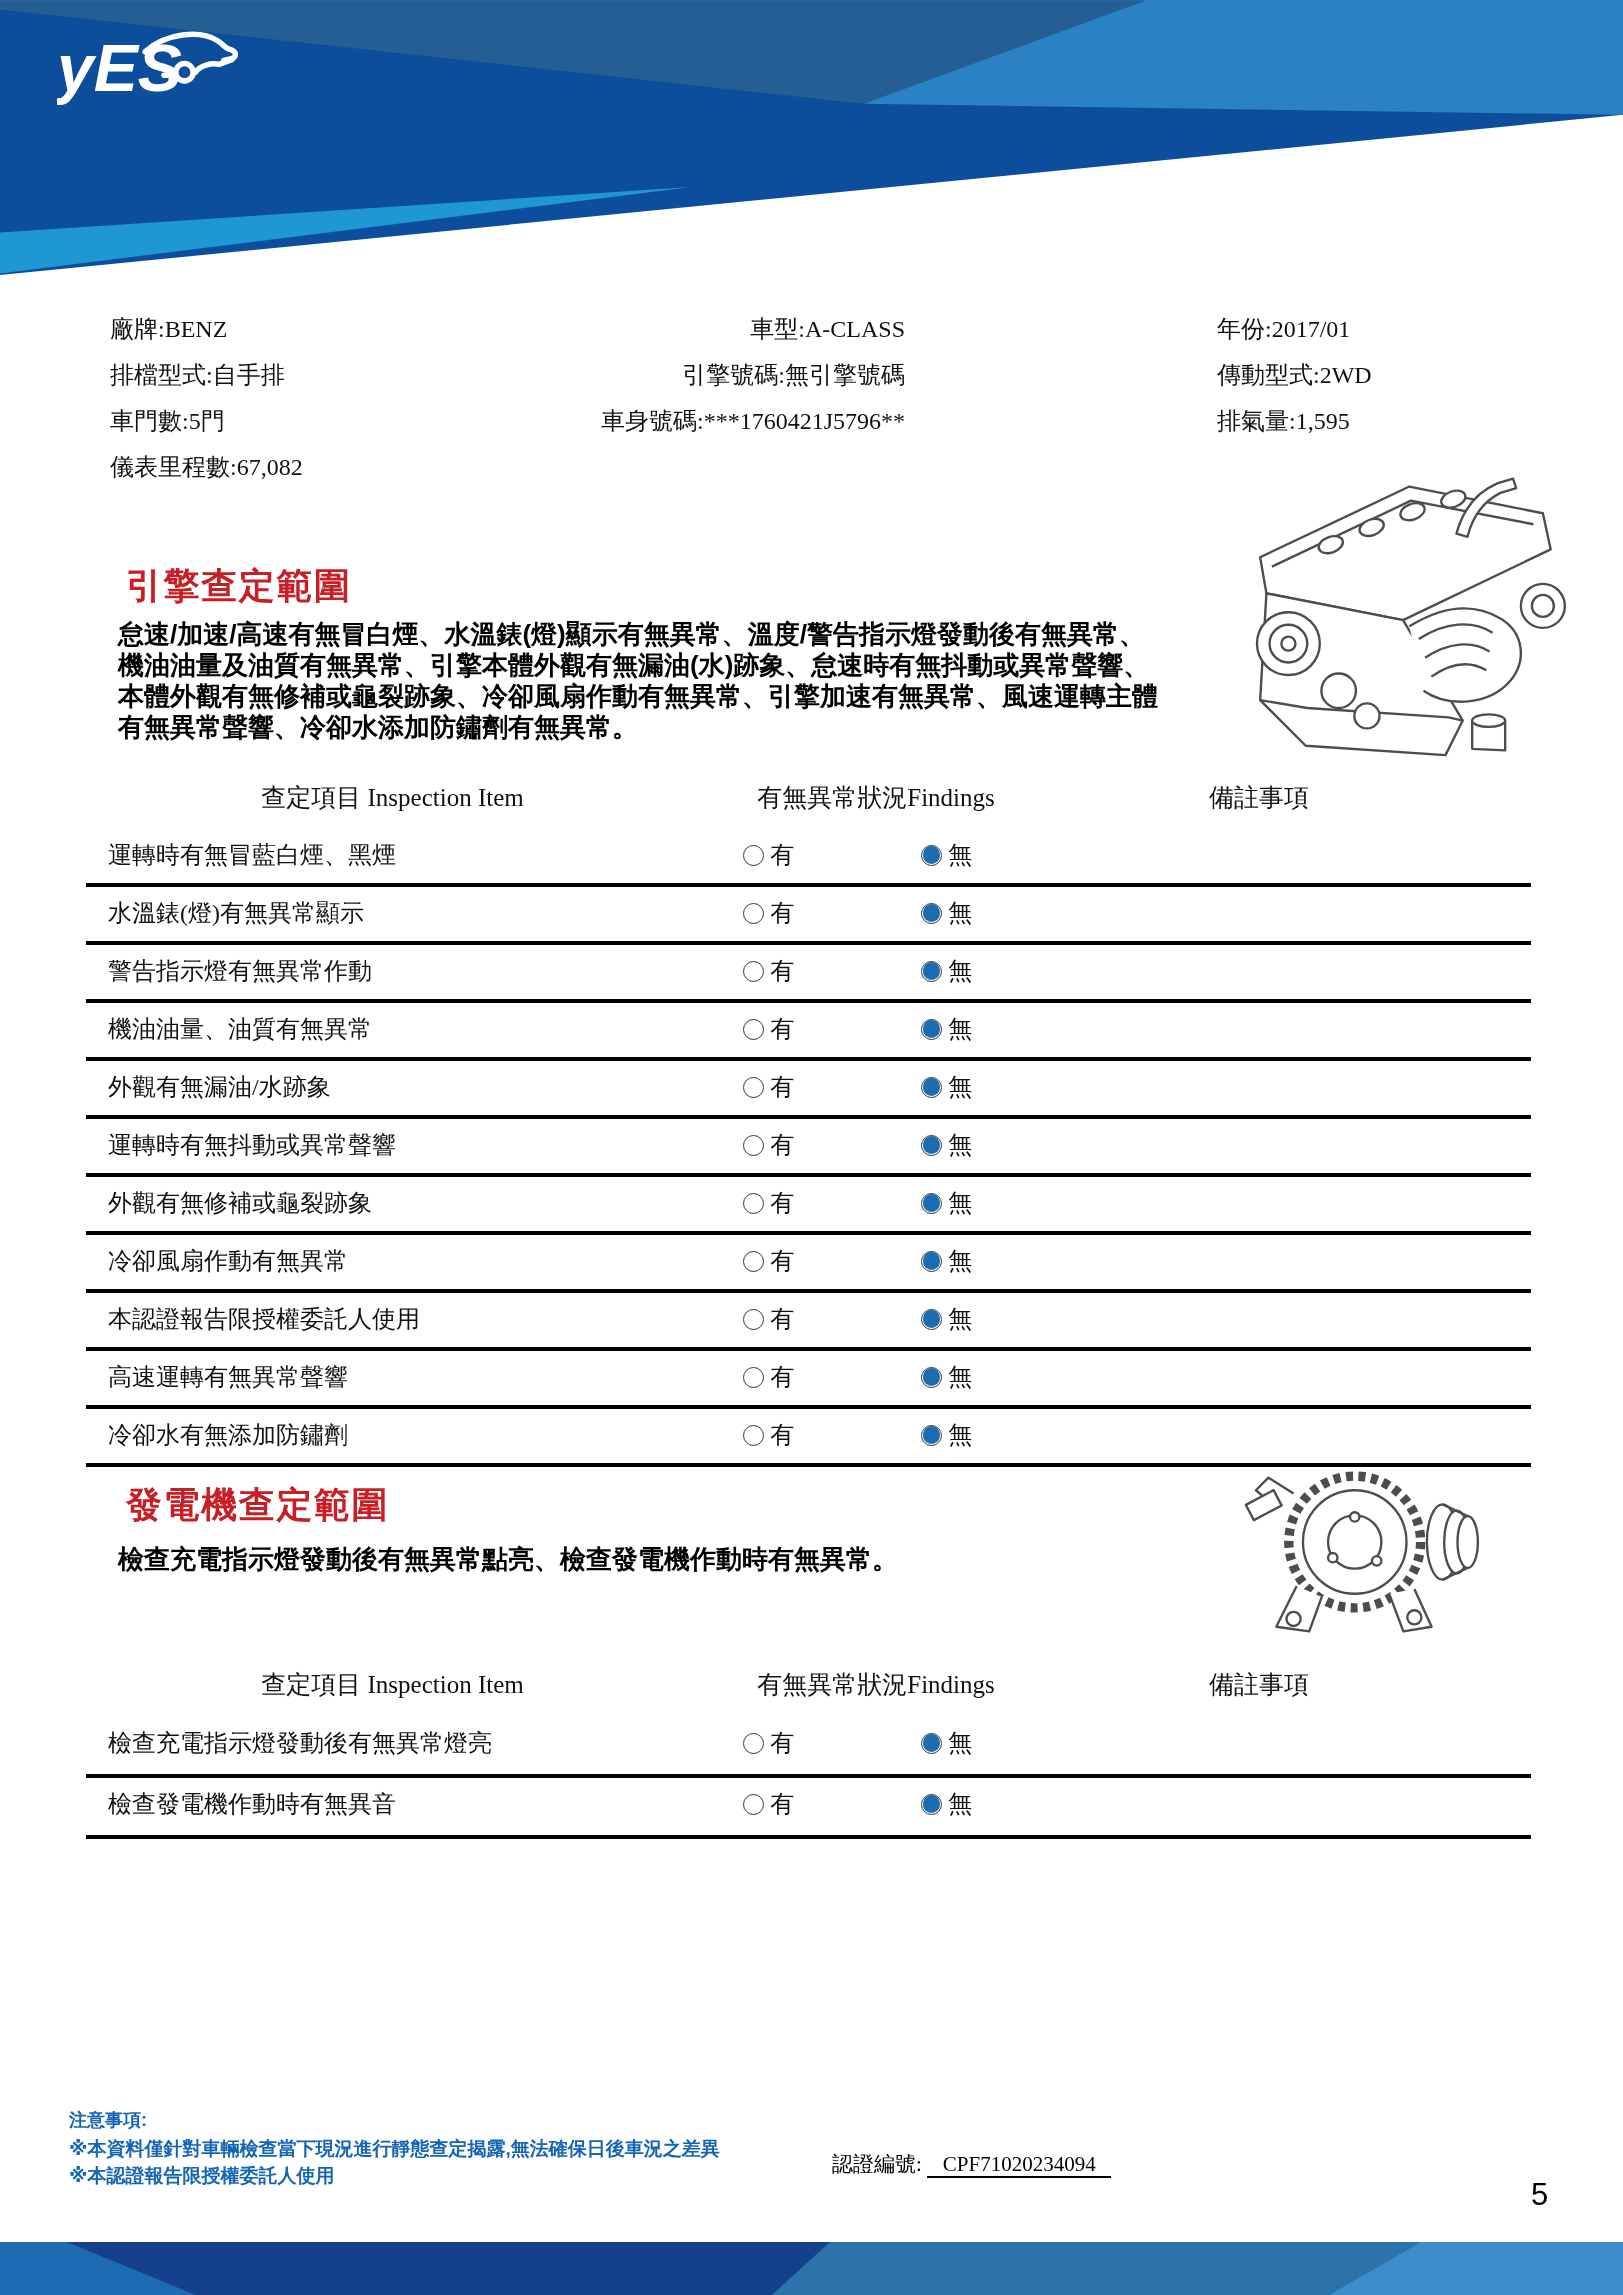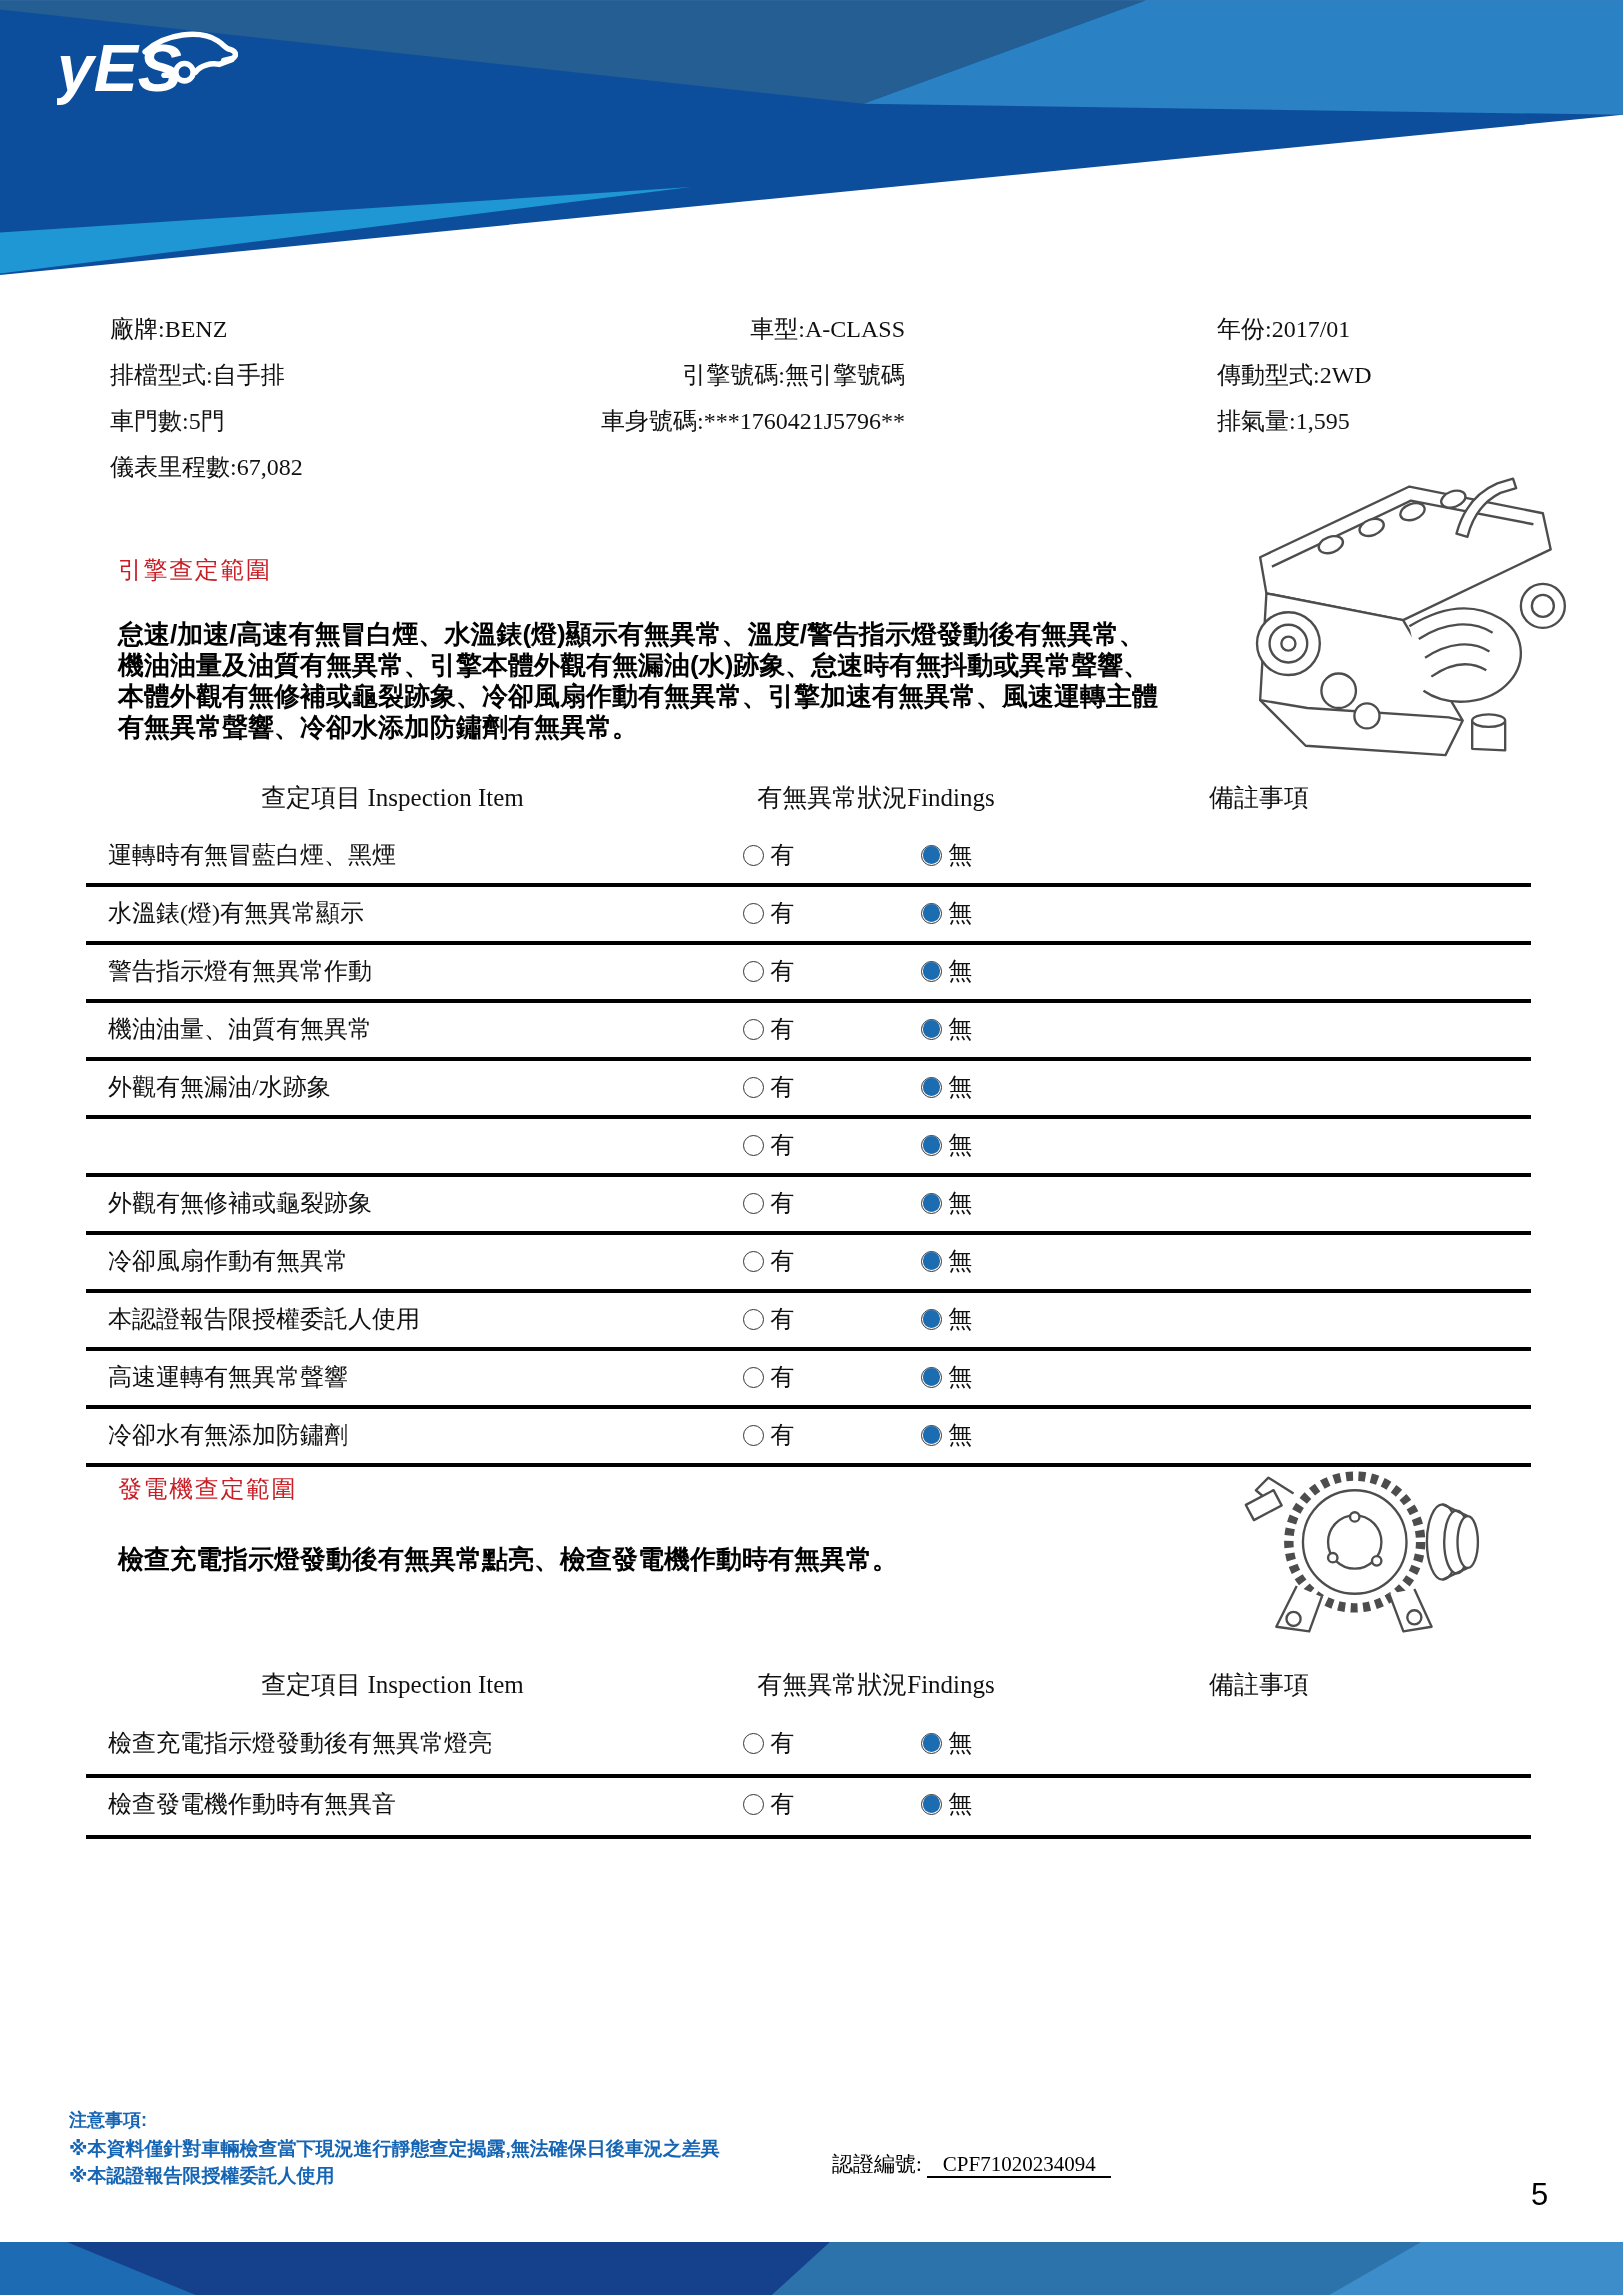--- a/index.html
+++ b/index.html
@@ -11,23 +11,23 @@
   .brand{position:absolute;top:28px;left:57px;width:181px;height:79px;}
   .banner-title{position:absolute;top:31px;left:243px;color:#fff;
         font-family:"Liberation Sans","DejaVu Sans",sans-serif;
         font-weight:bold;font-size:41px;letter-spacing:3.1px;}
   
   .vehicle-info{position:absolute;top:306px;left:0;width:1623px;font-size:24px;}
   .vi-col{position:absolute;top:0;}
   .vi-col.c1{left:110px;} .vi-col.c2{left:601px;text-align:right;} .vi-col.c3{left:1217px;}
   .info-line{height:46px;line-height:46px;white-space:nowrap;}
   
-  .sec-heading{position:absolute;left:118px;margin:0;
-        font-family:"Liberation Sans","DejaVu Sans",sans-serif;
-        font-weight:normal;font-size:24px;color:#c81e25;letter-spacing:1.6px;}
+  .sec-heading{position:absolute;left:118px;margin:8px;
+        font-family:"Liberation Sans","DejaVu Sans",sans-serif;
+        font-weight:bold;font-size:36px;color:#c81e25;letter-spacing:1.6px;}
   .sec-desc{position:absolute;left:118px;
         font-family:"Liberation Sans","DejaVu Sans",sans-serif;
         font-weight:bold;font-size:26px;line-height:31px;color:#000;}
   #engine-heading{top:554px;}
   #engine-desc{top:619px;width:1123px;}
   #gen-heading{top:1473px;}
   #gen-desc{top:1544px;width:1123px;}
   
   .engine-art{position:absolute;top:441px;left:1213px;width:377px;height:322px;}
   .alt-art{position:absolute;top:1462px;left:1221px;width:291px;height:182px;}
@@ -205,20 +205,21 @@
           <span class="radio"></span>
           <span class="radio-label">有</span>
         </span>
         <span class="finding no">
           <span class="radio checked"></span>
           <span class="radio-label">無</span>
         </span>
       </div>
 
       <div class="t-row">
+        <span class="item">運轉時有無抖動或異常聲響</span>
         <span class="finding yes">
           <span class="radio"></span>
           <span class="radio-label">有</span>
         </span>
         <span class="finding no">
           <span class="radio checked"></span>
           <span class="radio-label">無</span>
         </span>
       </div>
 

